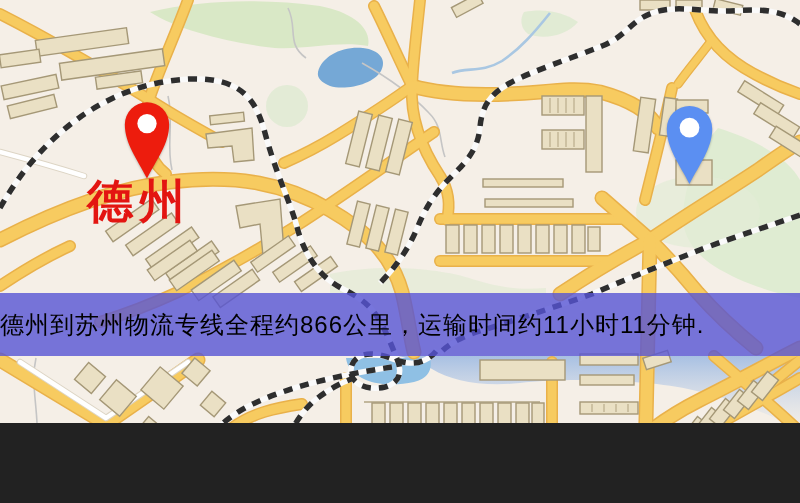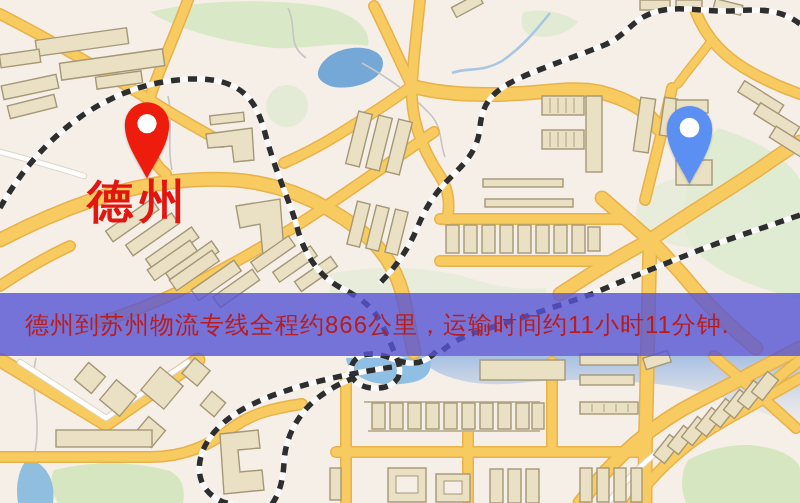--- a/index.html
+++ b/index.html
@@ -1,17 +1,17 @@
 <!DOCTYPE html>
 <html><head>
 <meta charset="utf-8">
 <style>
   html,body{margin:0;padding:0;background:#222;}
   .stage{
-    position:relative;width:800px;height:503px;overflow:hidden;
+    position:relative;width:800px;height:423px;overflow:hidden;
     background:#f5efe7;font-family:"Liberation Sans",sans-serif;
     user-select:none;
   }
   .map-art{position:absolute;left:0;top:0;width:800px;height:503px;display:block;}
 
   
   .rc{fill:none;stroke:#e9b14a;stroke-linecap:round;stroke-linejoin:round;}
   .rf{fill:none;stroke:#f7cb60;stroke-linecap:round;stroke-linejoin:round;}
   .rc.w12{stroke-width:15px}.rf.w12{stroke-width:12px}
   .rc.w9{stroke-width:12px}.rf.w9{stroke-width:9px}
@@ -44,21 +44,21 @@
   .label-origin{left:87px;top:178px;color:#e31511;}
   .label-destination{left:639px;top:179px;color:#2219dd;}
 
   
   .banner{
     position:absolute;left:0;top:293px;width:800px;height:63px;
     background:rgba(86,84,212,0.80);
     display:flex;align-items:center;
   }
   .banner span{
-    color:#b91c1c;font-size:24px;letter-spacing:1px;padding-left:25px;white-space:nowrap;
+    color:#000000;font-size:24px;letter-spacing:1px;white-space:nowrap;
   }
 </style>
 </head>
 <body>
 
 <div class="stage">
 
   <svg class="map-art" viewBox="0 0 800 503" xmlns="http://www.w3.org/2000/svg">
     <defs>
       <linearGradient id="waterFade" x1="0" y1="356" x2="0" y2="432" gradientUnits="userSpaceOnUse">

